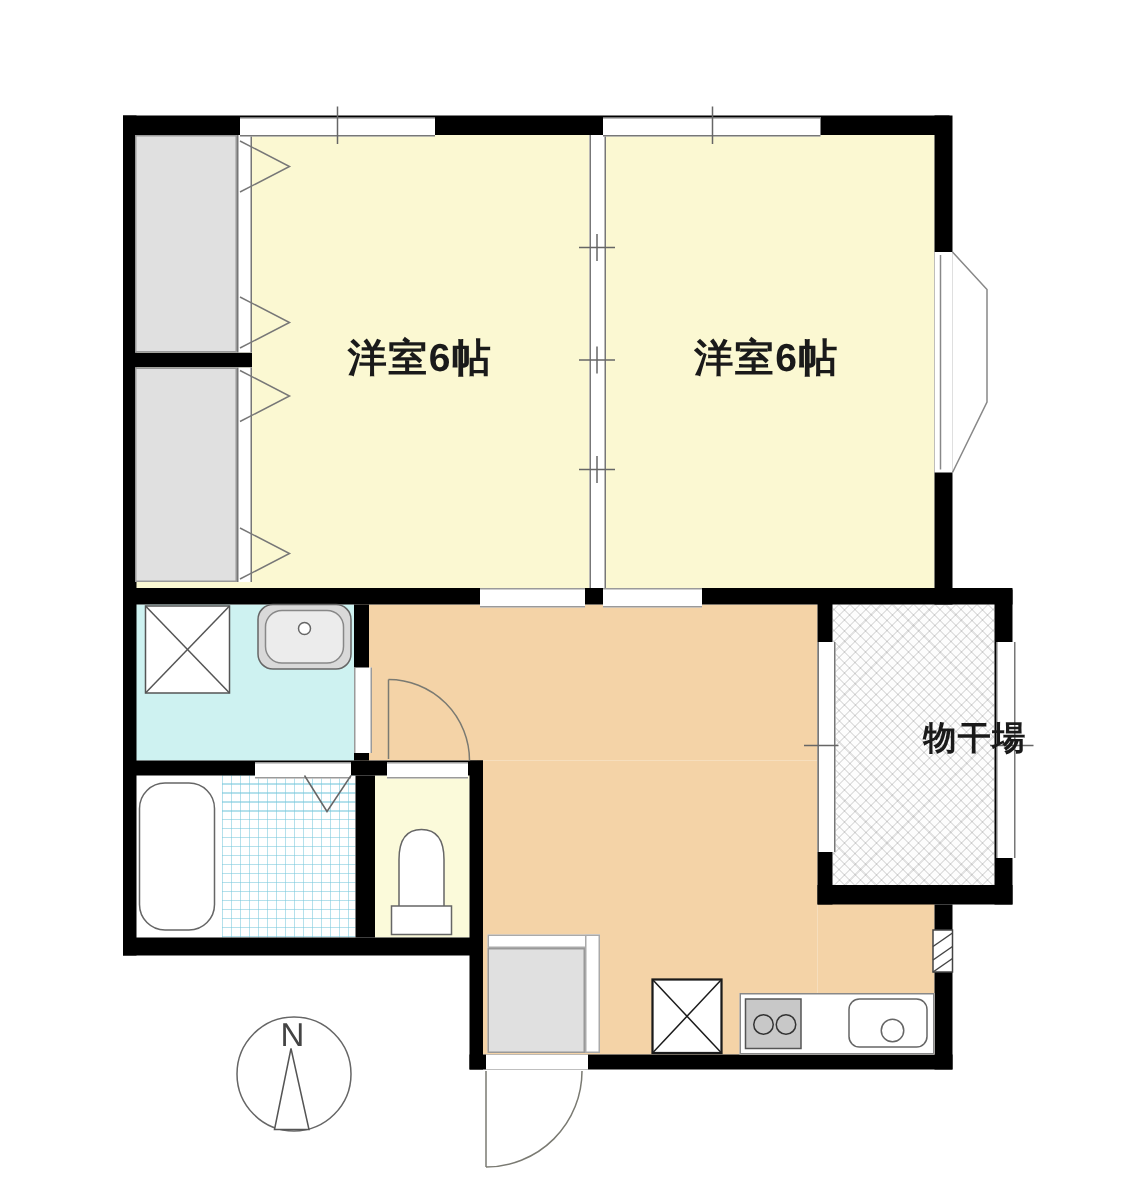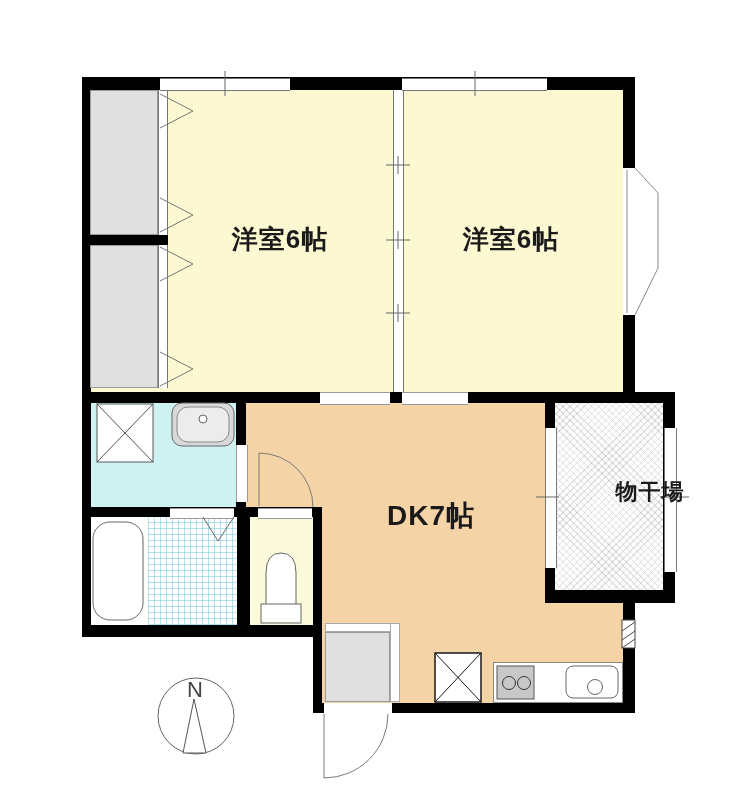--- a/index.html
+++ b/index.html
@@ -175,16 +175,15 @@
 
     <g>
       <circle cx="196" cy="716" r="38" fill="#fff" stroke="#666" stroke-width="1"></circle>
       <polygon points="194,699 183,753 206,753" fill="#fff" stroke="#555" stroke-width="1"></polygon>
       <text x="195" y="697" text-anchor="middle" font-size="22" fill="#444">N</text>
     </g>
   </svg>
 
   <div class="lbl" style="left:280px;top:239px;font-size:26px;">洋室6帖</div>
   <div class="lbl" style="left:511px;top:239px;font-size:26px;">洋室6帖</div>
-  <div class="lbl" style="left:431px;top:516px;font-size:28px;">DK7帖</div>
   <div class="lbl" style="left:610px;top:492px;font-size:22px;margin-left:40px;">物干場</div>
 
 </div>
 
 </body></html>

